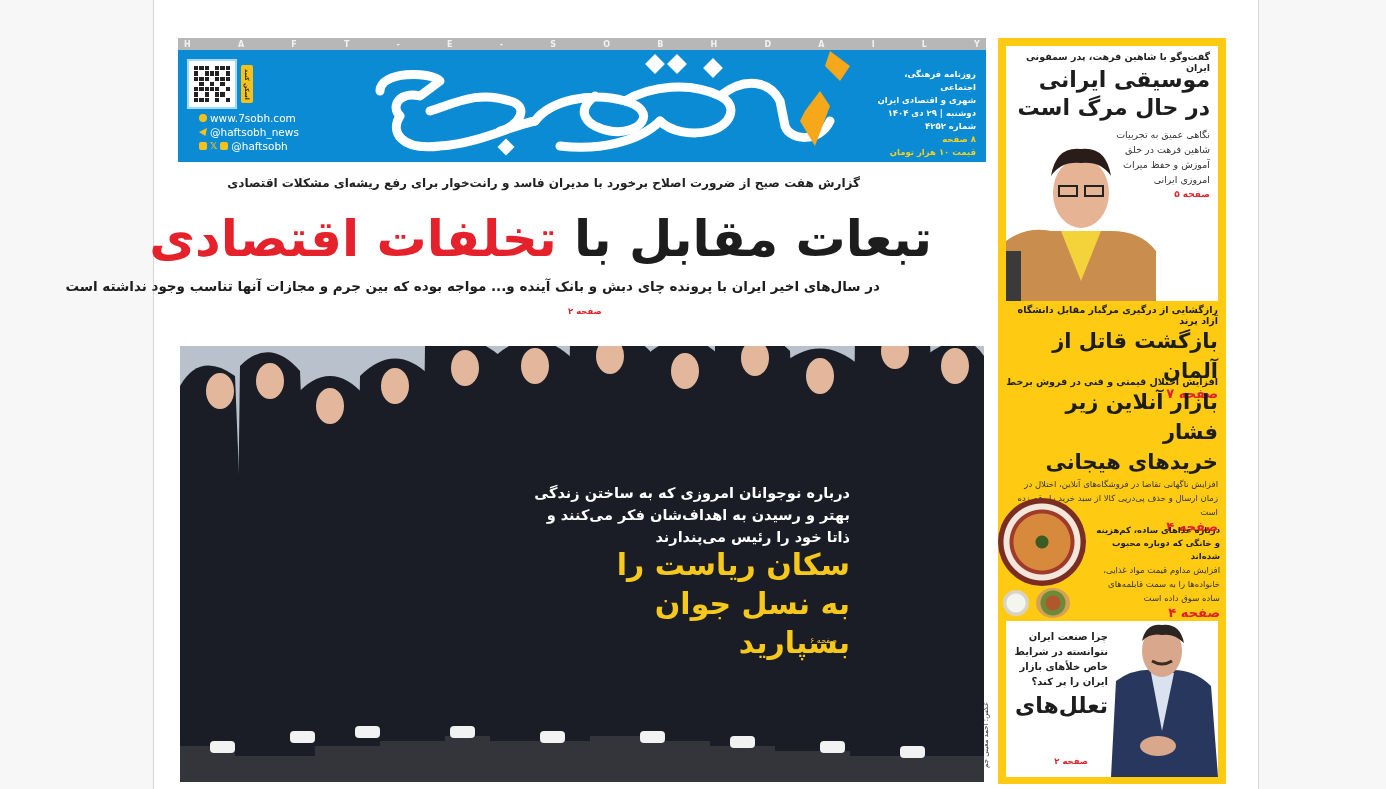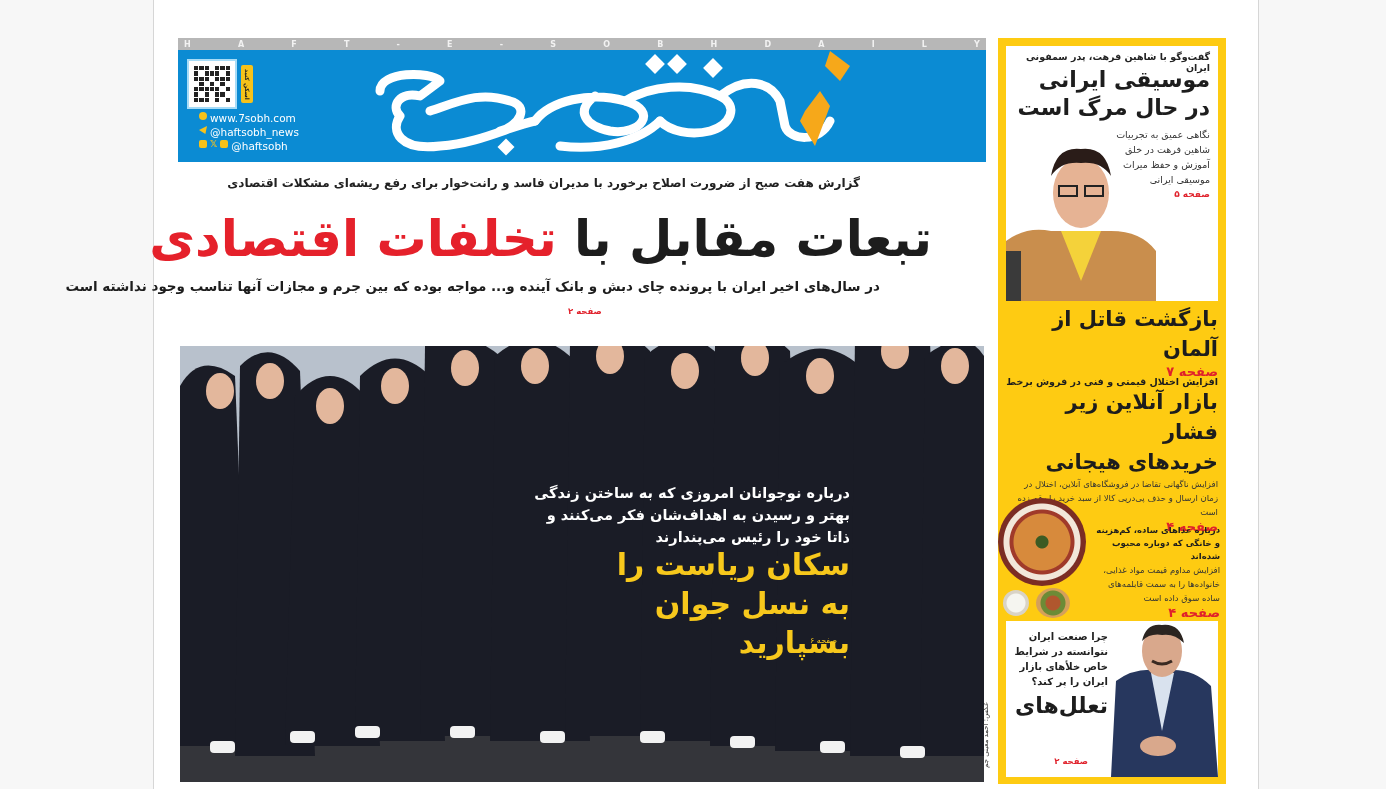--- a/index.html
+++ b/index.html
@@ -9,21 +9,21 @@
 
   
   .masthead { position: absolute; left: 178px; top: 38px; width: 808px; height: 124px; background: #0b8bd3; overflow: hidden; }
   .masthead-strip { position: absolute; left: 0; top: 0; width: 808px; height: 12px; background: #b7b7b7; display: flex; justify-content: space-between; padding: 0 6px; align-items: center; }
   .masthead-strip span { color: #f2f2f2; font-size: 8px; font-weight: bold; font-family: "DejaVu Sans", sans-serif; }
   .qr-box { position: absolute; left: 9px; top: 21px; width: 50px; height: 50px; border: 2px solid #a7dcf7; background: #fff; padding: 5px; }
   .qr-grid { width: 100%; height: 100%; display: grid; grid-template-columns: repeat(7, 1fr); grid-template-rows: repeat(7, 1fr); gap: 1px; }
   .qr-grid i { display: block; background: #222; }
   .qr-grid i.w { background: #fff; }
   .scan-badge { position: absolute; left: 63px; top: 27px; width: 12px; height: 38px; background: #f6c21a; border-radius: 2px; color: #222; font-size: 6px; writing-mode: vertical-rl; text-align: center; line-height: 12px; font-weight: bold; }
-  .contact { position: absolute; left: 9px; font-size: 10.5px; color: #ffffff; display: flex; gap: 3px; font-family: "DejaVu Sans", sans-serif; padding-left: 12px; }
+  .contact { position: absolute; left: 9px; font-size: 10.5px; color: #ffffff; display: flex; align-items: center; gap: 3px; font-family: "DejaVu Sans", sans-serif; padding-left: 12px; }
   .contact .ic { display: inline-block; width: 8px; height: 8px; background: #f6c21a; border-radius: 2px; }
   .contact .ic.tg { clip-path: polygon(0 50%, 100% 0, 80% 100%); border-radius: 0; }
   .contact .ic.x { background: none; color: #f6c21a; font-size: 9px; width: auto; height: auto; line-height: 8px; font-weight: bold; }
   .logo { position: absolute; left: 182px; top: 13px; width: 490px; height: 111px; }
   .masthead-info { position: absolute; right: 10px; top: 30px; width: 110px; text-align: right; direction: rtl; color: #fff; font-size: 8.5px; line-height: 13px; font-weight: bold; }
   .masthead-info .yel { color: #f6d21a; }
 
   
   .kicker { position: absolute; left: 300px; top: 176px; width: 560px; text-align: right; direction: rtl; font-size: 12px; font-weight: bold; color: #222; white-space: nowrap; }
   .headline { position: absolute; left: 232px; top: 204px; width: 700px; text-align: right; direction: rtl; font-size: 50px; line-height: 70px; font-weight: 900; letter-spacing: -1px; white-space: nowrap; font-family: "DejaVu Sans", sans-serif; }
@@ -173,20 +173,28 @@
     <g fill="#ffffff">
       <rect x="288" y="6" width="14" height="14" transform="rotate(45 295 13)"></rect>
       <rect x="310" y="6" width="14" height="14" transform="rotate(45 317 13)"></rect>
       <rect x="346" y="10" width="14" height="14" transform="rotate(45 353 17)"></rect>
       <rect x="140" y="90" width="12" height="12" transform="rotate(45 146 96)"></rect>
     </g>
     <path d="M445 60 L460 40 L470 55 L455 95 L440 70 Z" fill="#f6a81a"></path>
     <path d="M470 0 L490 15 L480 30 L465 15 Z" fill="#f6a81a"></path>
   </svg>
 
+  <div class="masthead-info">
+    <div>روزنامه فرهنگی، اجتماعی</div>
+    <div>شهری و اقتصادی ایران</div>
+    <div>دوشنبه | ۲۹ دی ۱۴۰۴</div>
+    <div>شماره ۴۲۵۲</div>
+    <div class="yel">۸ صفحه</div>
+    <div class="yel">قیمت ۱۰ هزار تومان</div>
+  </div>
 </div>
 
 <div class="kicker">گزارش هفت صبح از ضرورت اصلاح برخورد با مدیران فاسد و رانت‌خوار برای رفع ریشه‌ای مشکلات اقتصادی</div>
 <div class="headline">
   <span class="black">تبعات مقابل با </span><span class="red">تخلفات اقتصادی</span>
 </div>
 <div class="dek">در سال‌های اخیر ایران با پرونده چای دبش و بانک آینده و... مواجه بوده که بین جرم و مجازات آنها تناسب وجود نداشته است</div>
 <div class="page-ref" style="left:568px; top:306px;">صفحه ۲</div>
 
 <div class="photo">
@@ -252,26 +260,27 @@
       <path d="M45 45 Q50 15 75 18 Q100 15 105 45 Q95 30 75 32 Q55 30 45 45 Z" fill="#2a1c18"></path>
       <rect x="53" y="55" width="18" height="10" fill="none" stroke="#222" stroke-width="2"></rect>
       <rect x="79" y="55" width="18" height="10" fill="none" stroke="#222" stroke-width="2"></rect>
       <rect x="0" y="120" width="15" height="50" fill="#3a3a3a"></rect>
     </svg>
     <div class="intro">گفت‌وگو با شاهین فرهت، پدر سمفونی ایران</div>
     <div class="ttl">
       <div>موسیقی ایرانی</div>
       <div>در حال مرگ است</div>
     </div>
-    <div class="desc">نگاهی عمیق به تجربیات شاهین فرهت در خلق آموزش و حفظ میراث موسیقی ایرانی</div>
+    <div class="desc">نگاهی عمیق به تجربیات شاهین فرهت در خلق آموزش و حفظ میراث امروزی ایرانی</div>
     <div class="ref">صفحه ۵</div>
   </div>
 </div>
 
 <div class="sb-item" style="left:1006px; top:304px;">
+  <div class="kick">رازگشایی از درگیری مرگبار مقابل دانشگاه آزاد پرند</div>
   <div class="big">بازگشت قاتل از آلمان</div>
   <div class="ref">صفحه ۷</div>
 </div>
 
 <div class="sb-item" style="left:1006px; top:376px;">
   <div class="kick">افزایش اختلال قیمتی و فنی در فروش برخط</div>
   <div class="big">بازار آنلاین زیر فشار</div>
   <div class="big">خریدهای هیجانی</div>
   <div class="small">افزایش ناگهانی تقاضا در فروشگاه‌های آنلاین، اختلال در زمان ارسال و حذف پی‌درپی کالا از سبد خرید را رقم زده است</div>
   <div class="ref">صفحه ۴</div>

